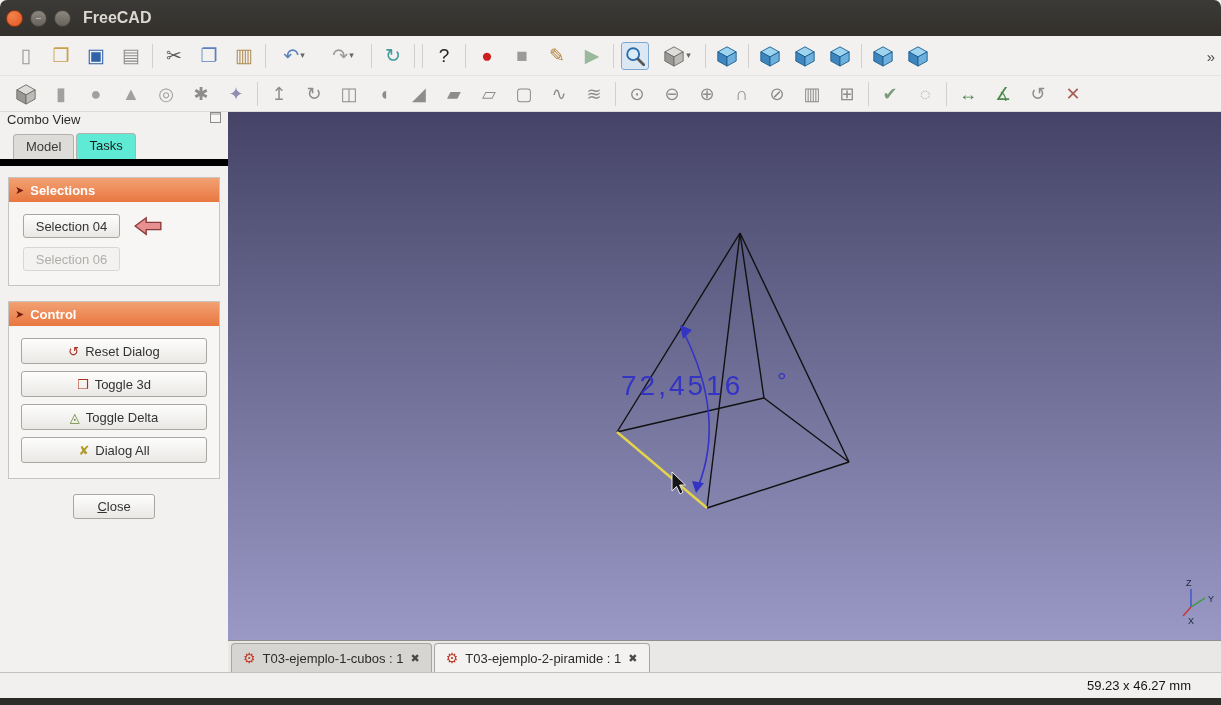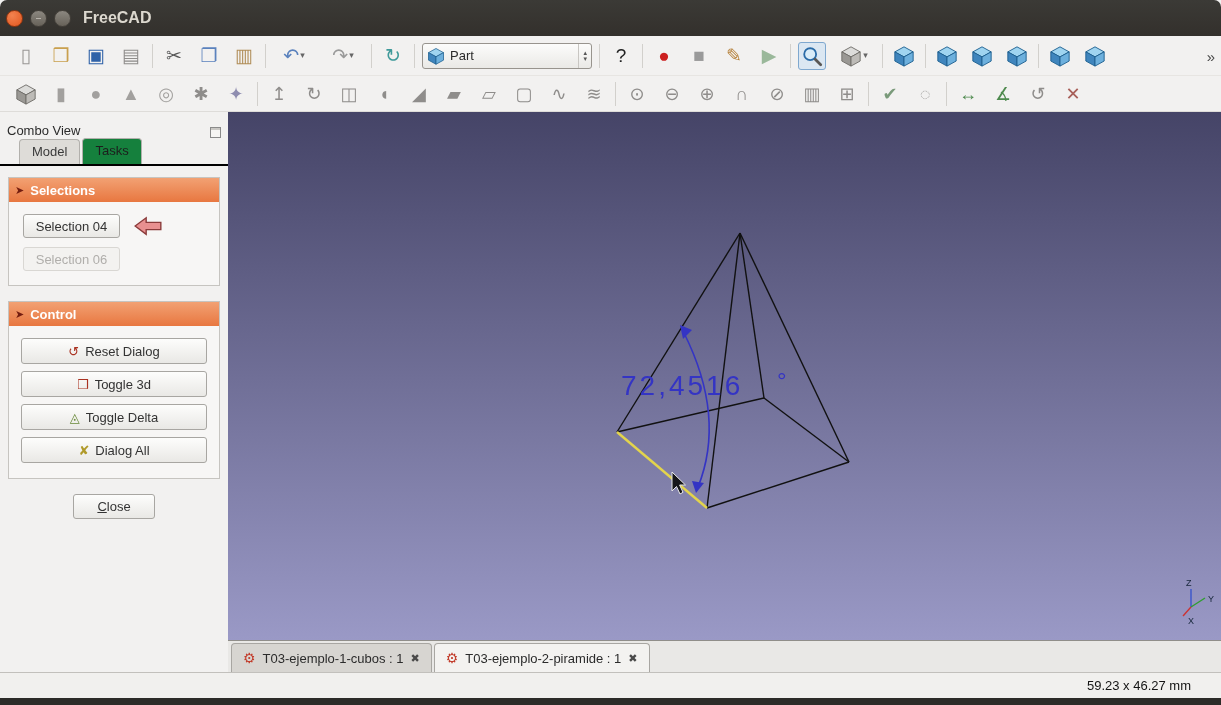--- a/index.html
+++ b/index.html
@@ -37,27 +37,27 @@
   .wbcombo .svgicon{width:18px;height:18px;}
   .wblabel{font-size:13px;color:#2b2b2b;margin-left:5px;flex:1;}
   .spinner{display:flex;flex-direction:column;align-items:center;justify-content:center;
     border-left:1px solid #c8c6c2;padding-left:4px;height:100%;}
   .spinner i{font-style:normal;font-size:7px;line-height:6px;color:#555;}
   .overflow{position:absolute;right:6px;top:12px;font-size:15px;color:#4a4a4a;}
   .glyph{pointer-events:none;}
 
   
   .left-panel{position:absolute;top:112px;left:0;width:228px;height:560px;background:#f2f1f0;}
-  .panel-header{height:26px;display:flex;align-items:flex-end;padding:0 7px;font-size:13px;color:#2b2b2b;}
+  .panel-header{height:26px;display:flex;align-items:flex-start;padding:0 7px;font-size:13px;color:#2b2b2b;}
   .dock-icon{margin-left:auto;width:11px;height:11px;border:1px solid #8a8a8a;background:#f6f5f3;
     box-shadow:inset 0 2px 0 #c9c7c3;}
-  .panel-tabs{display:flex;align-items:flex-end;height:28px;padding-left:19px;border-bottom:2px solid #000000;}
+  .panel-tabs{display:flex;align-items:flex-end;height:28px;padding-left:13px;border-bottom:7px solid #000000;}
   .ptab{padding:4px 12px 5px;font-size:13px;color:#3a3a3a;background:#dedcd8;
     border:1px solid #b2b0ac;border-bottom:none;border-radius:4px 4px 0 0;margin-right:2px;}
-  .ptab.active{background:#15803d;color:#1d1d1d;padding-bottom:6px;text-align:right;}
+  .ptab.active{background:#5eead4;color:#1d1d1d;padding-bottom:6px;text-align:right;}
   .panel-body{padding:11px 8px 0;}
   .section{border:1px solid #c6c4c0;background:#f7f6f5;margin-bottom:15px;}
   .section-header{height:24px;display:flex;align-items:center;gap:6px;padding:0 6px;
     background:linear-gradient(var(--c-accent-orange-top,#f2a173),var(--c-accent-orange-bottom,#e87740));
     color:#fff;font-weight:bold;font-size:13px;}
   .sh-icon{font-size:11px;color:#731d10;}
   .section-content{padding:12px 14px 14px;}
   .btn{border:1px solid #a8a6a2;border-radius:3px;background:linear-gradient(#fdfdfc,#e9e8e5);
     font-size:13px;color:#333;cursor:default;font-family:inherit;}
   .sel-row{display:flex;align-items:center;gap:13px;margin-bottom:9px;}
@@ -158,30 +158,20 @@
     </button>
     <button class="tbbtn withcaret">
       <span class="glyph" style="color: rgb(154, 154, 154);">↷</span>
       <span class="caret">▾</span>
     </button>
     <span class="tbsep"></span>
     <button class="tbbtn">
       <span class="glyph" style="color: rgb(63, 154, 154);">↻</span>
     </button>
     <span class="tbsep"></span>
-    <div class="wbcombo">
-      <svg class="svgicon">
-        <use href="#sym-cube-blue" xlink:href="#sym-cube-blue"></use>
-      </svg>
-      <span class="wblabel">Part</span>
-      <span class="spinner">
-        <i>▴</i>
-        <i>▾</i>
-      </span>
-    </div>
     <span class="tbsep"></span>
     <button class="tbbtn">
       <span class="glyph" style="color: rgb(34, 34, 34);">?</span>
     </button>
     <span class="tbsep"></span>
     <button class="tbbtn">
       <span class="glyph" style="color: rgb(204, 32, 32);">●</span>
     </button>
     <button class="tbbtn">
       <span class="glyph" style="color: rgb(154, 154, 154);">■</span>

